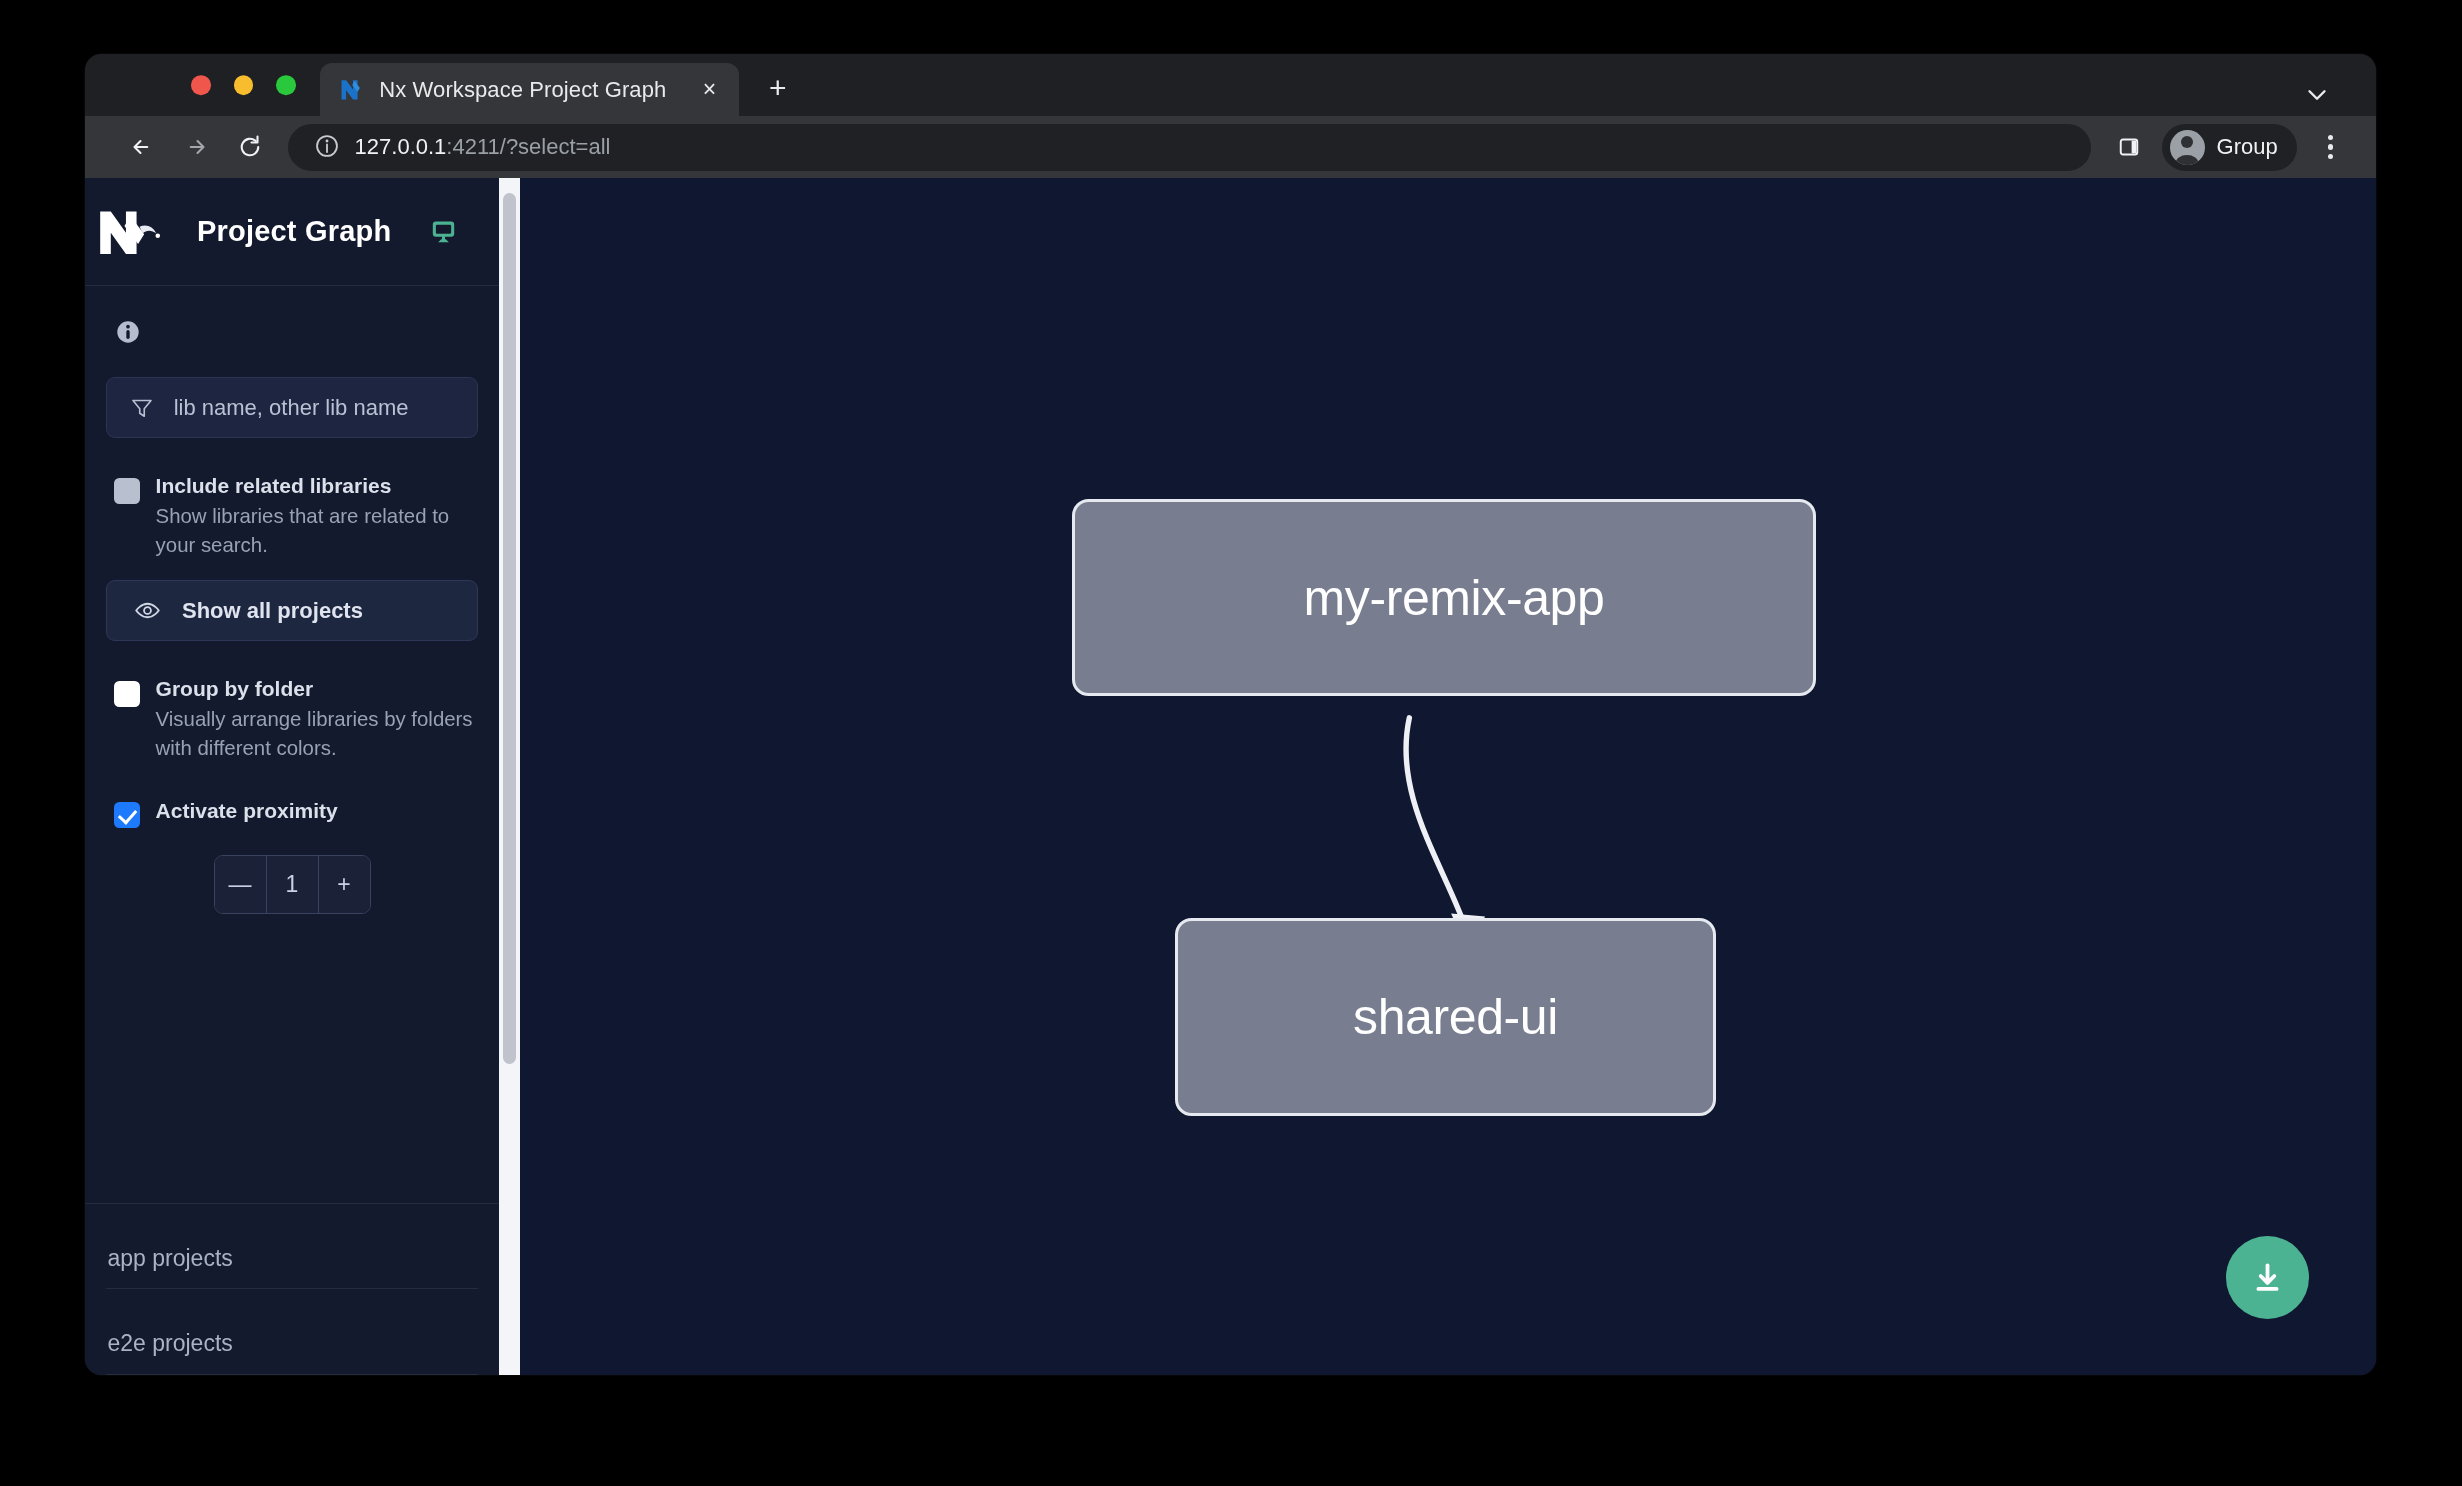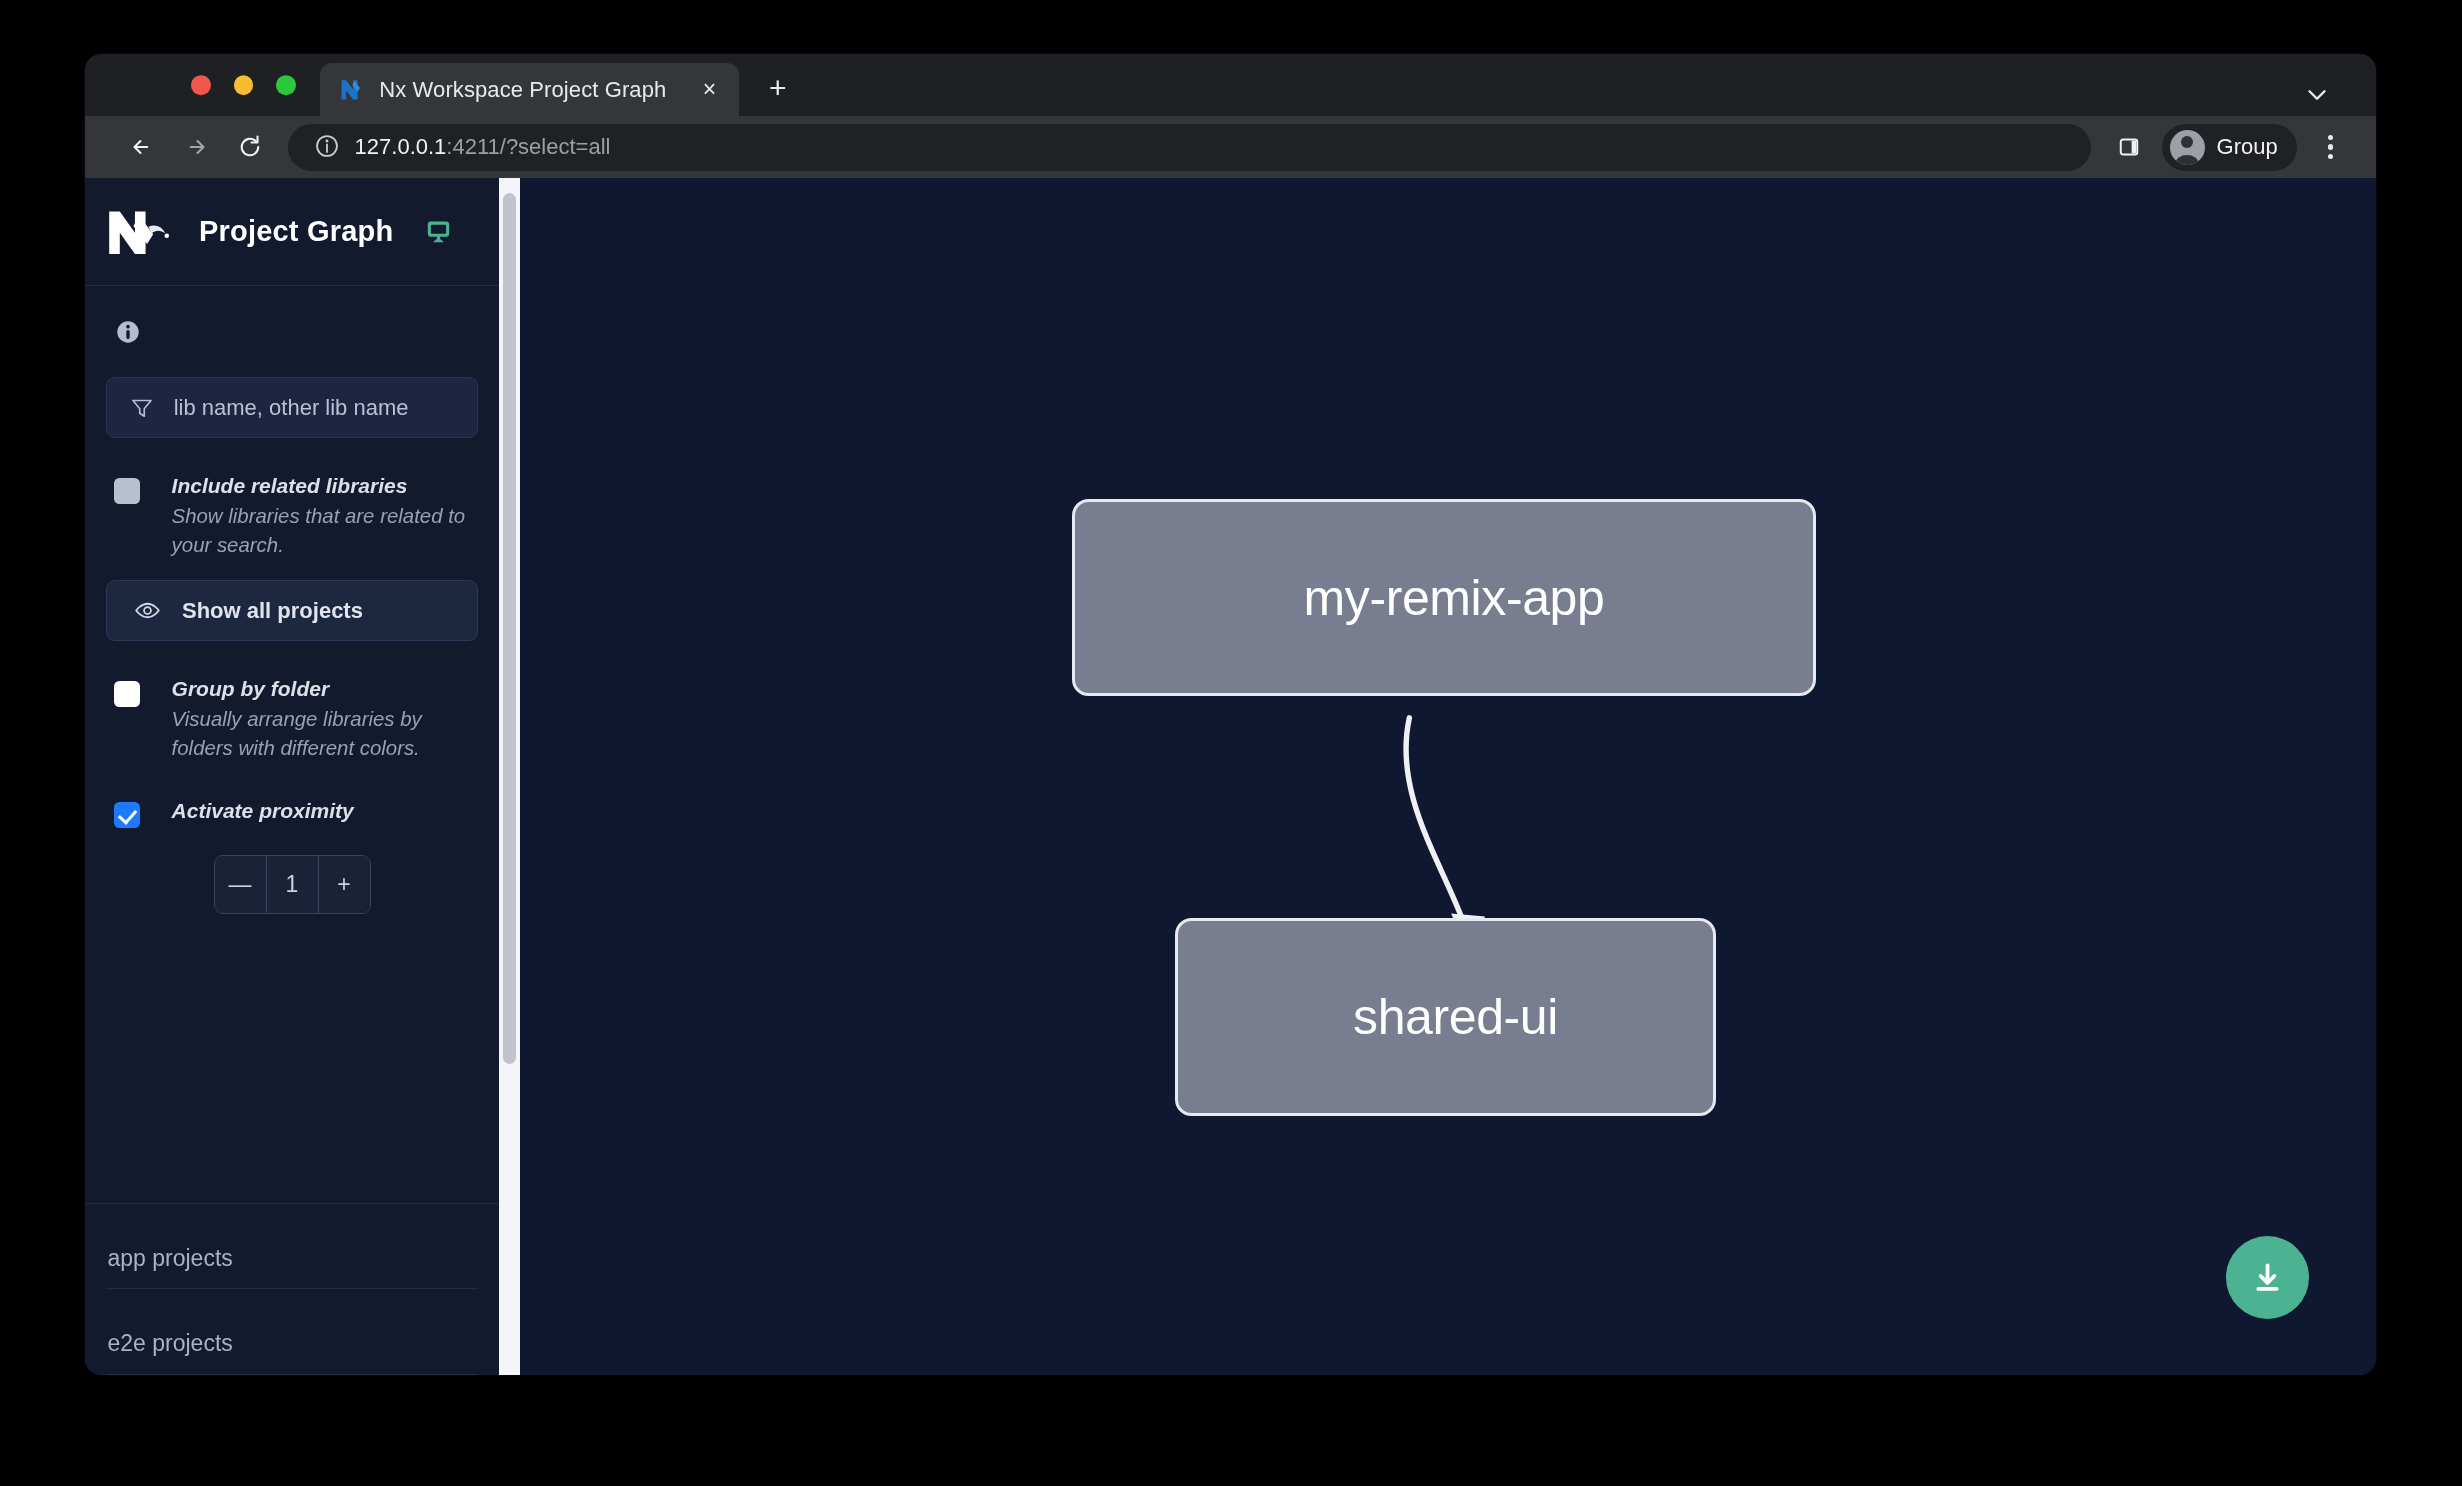--- a/index.html
+++ b/index.html
@@ -168,22 +168,22 @@
     flex: none;
     background: #141a2e;
     position: relative;
     display: flex;
     flex-direction: column;
   }
   .sidebar-header {
     height: 108px;
     display: flex;
     align-items: center;
-    padding-left: 21px;
-    gap: 26px;
+    padding-left: 12px;
+    gap: 33px;
     border-bottom: 0.8px solid #252c42;
   }
   .nx-logo { width: 67px; height: 50px; flex: none; }
   .app-title {
     color: #ffffff;
     font-size: 29px;
     font-weight: 700;
     letter-spacing: 0.2px;
   }
   .monitor-icon { width: 29px; height: 29px; flex:none; margin-left: 4.5px; }
@@ -213,21 +213,21 @@
   .funnel-icon { width: 24px; height: 24px; flex: none; }
   .filter-input {
     background: transparent; border: 0; outline: none;
     color: #c3cadb;
     font-size: 22px;
     font-family: "Liberation Sans", sans-serif;
     width: 100%;
   }
   .filter-input::placeholder { color: #b9c1d4; }
 
-  .opt-block { display: flex; gap: 32px; margin-top: 35px; padding-left: 7.6px; font-style: italic; }
+  .opt-block { display: flex; gap: 16px; margin-top: 35px; padding-left: 7.6px; }
   .chk {
     width: 26px; height: 26px;
     border-radius: 5.3px;
     flex: none;
     margin-top: 4.5px;
     position: relative;
   }
   .chk.grey    { background: #b8bfcf; }
   .chk.white   { background: #ffffff; }
   .chk.checked { background: #1d7afc; }

